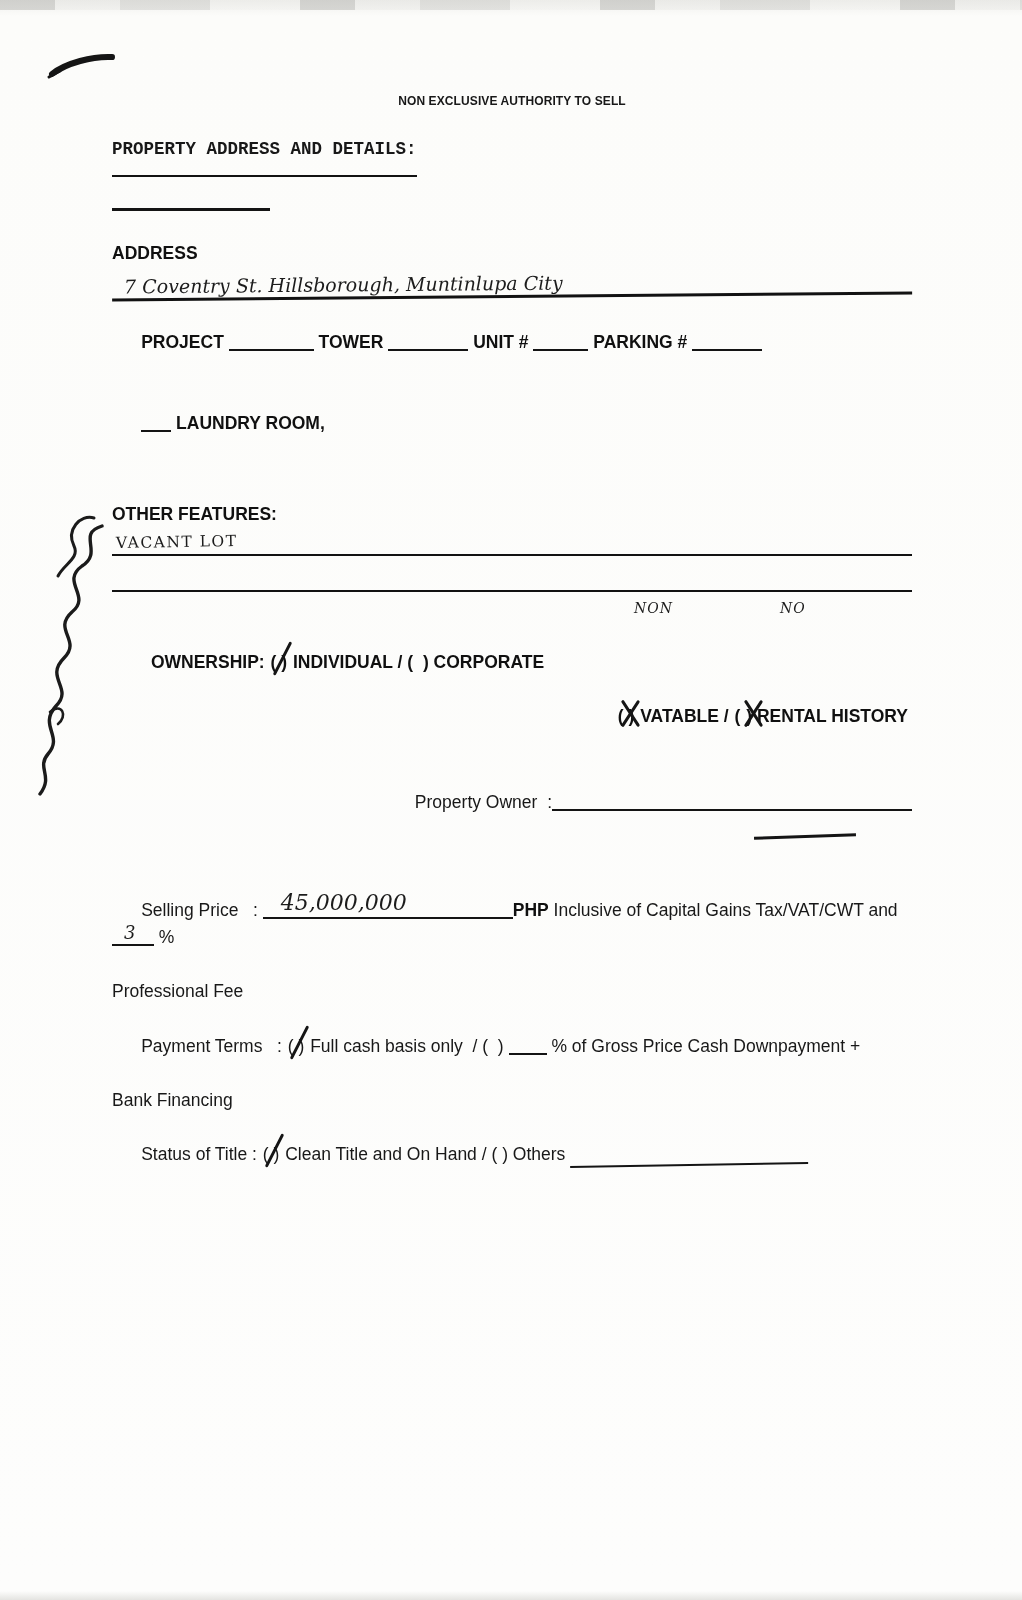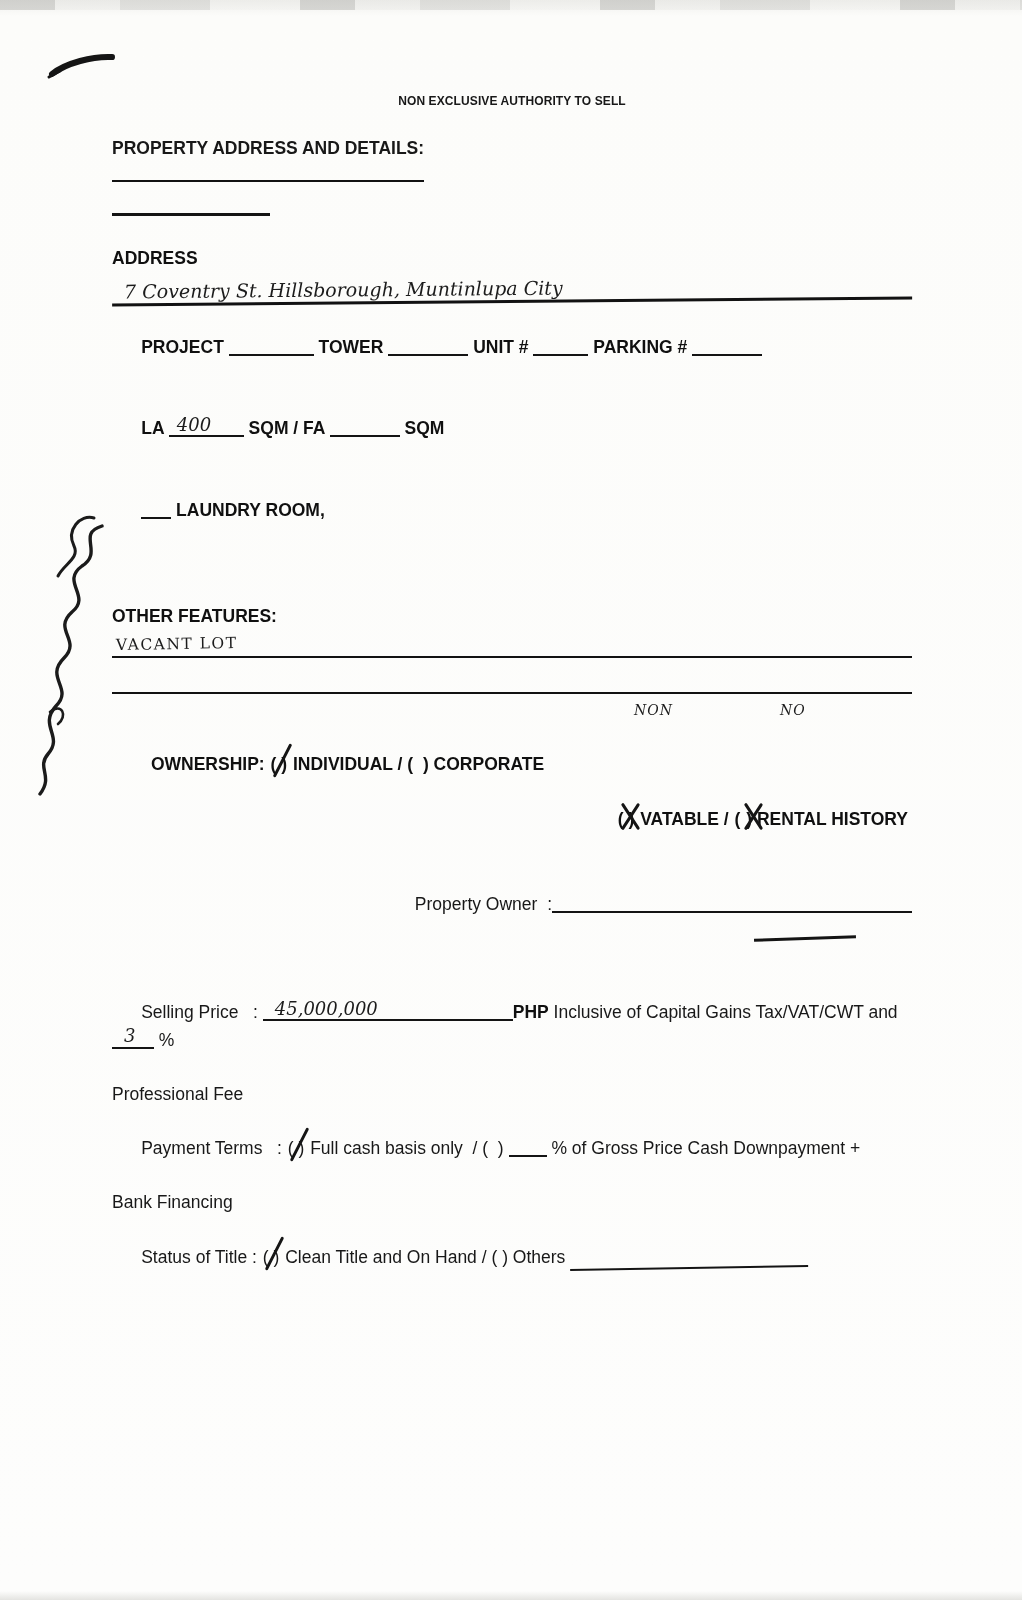--- a/index.html
+++ b/index.html
@@ -23,21 +23,21 @@
     position:absolute;bottom:0;left:0;width:100%;height:9px;
     background:linear-gradient(0deg,rgba(170,170,162,.30),rgba(170,170,162,0));
   }
   .content{
     position:absolute;left:112px;top:92px;width:800px;
     font-size:17.5px;line-height:1.55;
   }
   .row{white-space:pre-wrap;}
   .b,.lbl{font-weight:700;color:#101010;}
   .title{text-align:center;font-weight:700;font-size:12px;letter-spacing:.1px;}
-  .uhead{display:inline-block;font-weight:700;border-bottom:2.6px solid #121212;padding-bottom:18px;}
+  .uhead{display:inline-block;font-weight:700;border-bottom:2.6px solid #121212;padding-bottom:12px;font-family:Liberation Mono, monospace;}
   .blank{
     display:inline-block;border-bottom:2.6px solid #141414;height:15px;
     vertical-align:-3px;position:relative;
   }
   .thick{border-bottom-width:3px;}
   .w30{width:30px}.w38{width:38px}.w42{width:42px}.w55{width:55px}
   .w70{width:70px}.w75{width:75px}.w80{width:80px}.w85{width:85px}
   .w150{width:150px}.w158{width:158px}.w238{width:238px}.w250{width:250px}.w360{width:360px}
   .fullline{
     display:block;position:relative;border-bottom:3px solid #121212;height:28px;
@@ -107,31 +107,28 @@
     <div class="row lbl" style="margin-top:24px;">ADDRESS</div>
 
     <span class="fullline addr-line">
       <span class="hand hand-on-line" style="font-size:19px;">7 Coventry St. Hillsborough, Muntinlupa City</span>
     </span>
 
     <div class="row lbl" style="margin-top:4px;">
       <span>PROJECT </span><span class="blank w85"></span><span> TOWER </span><span class="blank w80"></span><span> UNIT # </span><span class="blank w55"></span><span> PARKING # </span><span class="blank w70"></span>
     </div>
 
-    <div class="row lbl">
-      <span>LA </span><span class="blank w75"><span class="hand hand-on-line" style="left:8px;font-size:18px;">400</span></span><span> SQM / FA </span><span class="blank w70"></span><span> SQM</span>
-    </div>
 
 
     <div class="row lbl">
       <span class="blank w30"></span><span> LAUNDRY ROOM,</span>
     </div>
 
 
-    <div class="row lbl" style="margin-top:52px;">OTHER FEATURES:</div>
+    <div class="row lbl" style="margin-top:36px;">OTHER FEATURES:</div>
 
     <span class="fullline" style="height:26px;border-bottom-width:2.8px;">
       <span class="hand hand-on-line" style="font-style:normal;font-size:15.5px;letter-spacing:1.5px;left:4px;bottom:0;transform:rotate(-1deg);">VACANT LOT</span>
     </span>
     <span class="fullline" style="height:34px;border-bottom-width:2.8px;"></span>
 
     <div class="own-row">
       <div class="row">
         <span class="lbl">OWNERSHIP: </span><span class="cb"><span class="lbl">( )</span><span class="slashmark"></span></span><span class="lbl"> INDIVIDUAL / (  ) CORPORATE</span>
       </div>
@@ -141,21 +138,21 @@
         <span class="cb"><span class="lbl">( )</span><span class="xm"></span></span><span class="lbl"> VATABLE / </span><span class="cb"><span class="lbl">(</span><span class="xm" style="left:8px;"></span></span><span class="lbl"> ) RENTAL HISTORY</span>
       </div>
     </div>
 
     <div class="row" style="margin-top:4px;text-align:right;">
       <span>Property Owner  :</span><span class="blank w360"></span>
     </div>
 
     <div class="row" style="position:relative;">
       <span class="stray-line"></span>
-      <span>Selling Price   : </span><span class="blank w250"><span class="hand hand-on-line" style="font-size:18px;left:12px;margin-top:20px;">45,000,000</span></span><span class="b">PHP</span><span> Inclusive of Capital Gains Tax/VAT/CWT and </span><span class="blank w42"><span class="hand hand-on-line" style="font-size:18px;left:12px;">3</span></span><span> %</span>
+      <span>Selling Price   : </span><span class="blank w250"><span class="hand hand-on-line" style="font-size:22px;left:18px;margin-top:20px;">45,000,000</span></span><span class="b">PHP</span><span> Inclusive of Capital Gains Tax/VAT/CWT and </span><span class="blank w42"><span class="hand hand-on-line" style="font-size:18px;left:12px;">3</span></span><span> %</span>
     </div>
 
     <div class="row">Professional Fee</div>
 
     <div class="row">
       <span>Payment Terms   : </span><span class="cb"><span>( )</span><span class="slashmark"></span></span><span> Full cash basis only  / (  ) </span><span class="blank w38"></span><span> % of Gross Price Cash Downpayment +</span>
     </div>
 
     <div class="row">Bank Financing</div>
 

